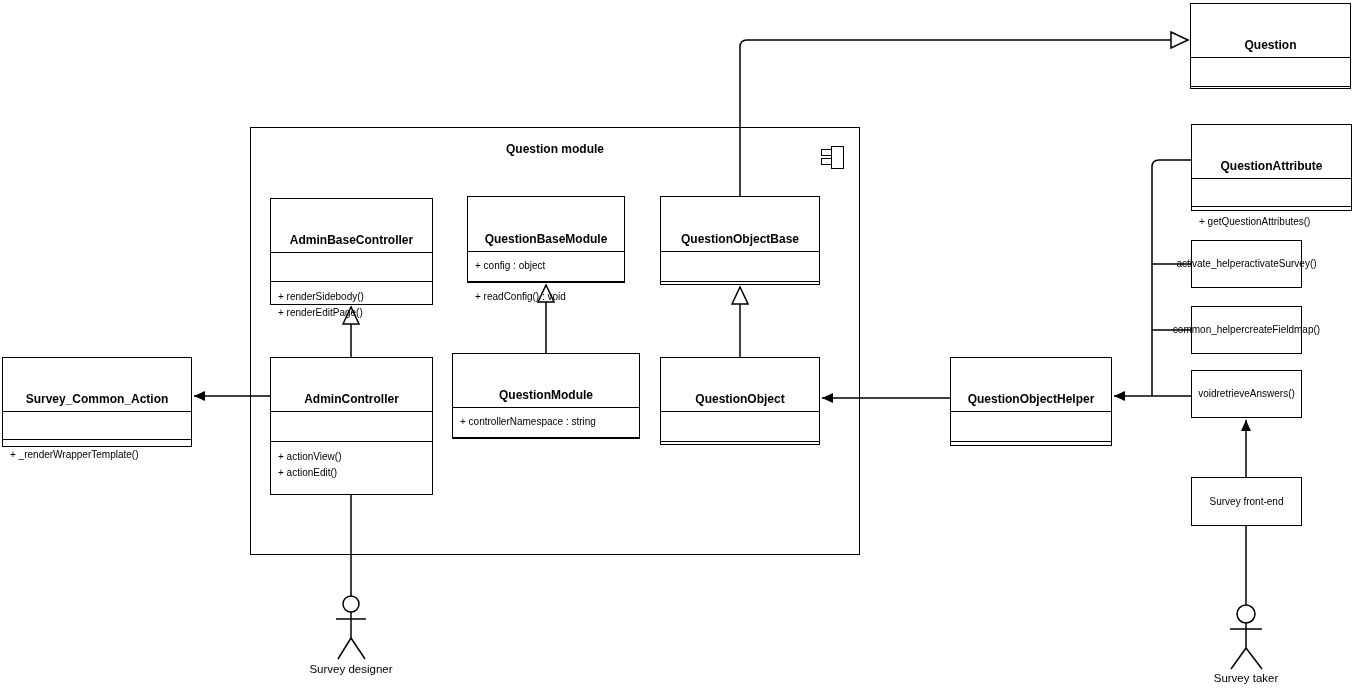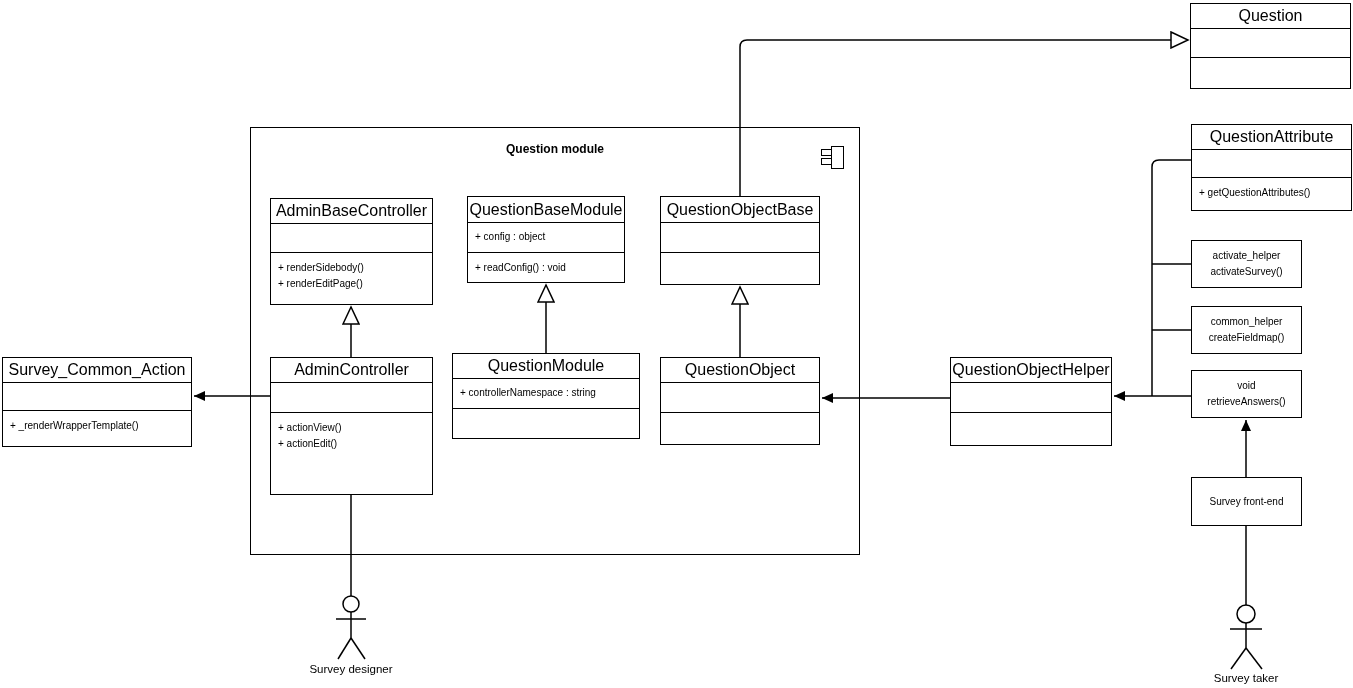--- a/index.html
+++ b/index.html
@@ -11,28 +11,28 @@
   .pkg{position:absolute;border:1.5px solid #000;background:transparent;box-sizing:border-box;}
   .pkg-title{position:absolute;left:0;top:14px;width:100%;text-align:center;
     font-weight:bold;font-size:12px;}
   .comp-icon{position:absolute;}
   .comp-icon .main{position:absolute;left:10px;top:0;width:13px;height:23px;
     border:1.5px solid #000;background:#fff;box-sizing:border-box;}
   .comp-icon .tab{position:absolute;left:0;width:11px;height:7px;
     border:1.5px solid #000;background:#fff;box-sizing:border-box;}
   .cls{position:absolute;border:1.5px solid #000;background:#fff;box-sizing:border-box;
     display:flex;flex-direction:column;}
-  .cls .t{border-bottom:1.5px solid #000;font-weight:normal;font-size:16px;
-    display:flex;align-items:center;justify-content:center;box-sizing:border-box;flex:0 0 auto;}
+  .cls .t{border-bottom:1.5px solid #000;font-weight:bold;font-size:12px;
+    display:flex;align-items:center;justify-content:center;box-sizing:border-box;flex:0 0 auto;margin-top:29px;}
   .cls .a{border-bottom:1.5px solid #000;box-sizing:border-box;flex:0 0 auto;
     padding:6px 7px 0 7px;}
   .cls .m{flex:1 1 auto;box-sizing:border-box;padding:7px 7px 0 7px;}
   .ln{font-size:10px;line-height:16px;white-space:pre;}
   .node{position:absolute;border:1.5px solid #000;background:#fff;box-sizing:border-box;
-    display:flex;flex-direction:column;align-items:center;justify-content:center;}
+    display:flex;flex-direction:row;align-items:center;justify-content:center;}
   .node .ln{text-align:center;}
   .lbl{position:absolute;font-size:11.5px;text-align:center;}
 </style>
 </head>
 <body>
 
 <div id="canvas">
 
   <svg id="wires" viewBox="0 0 1353 688" xmlns="http://www.w3.org/2000/svg">
     <defs>

